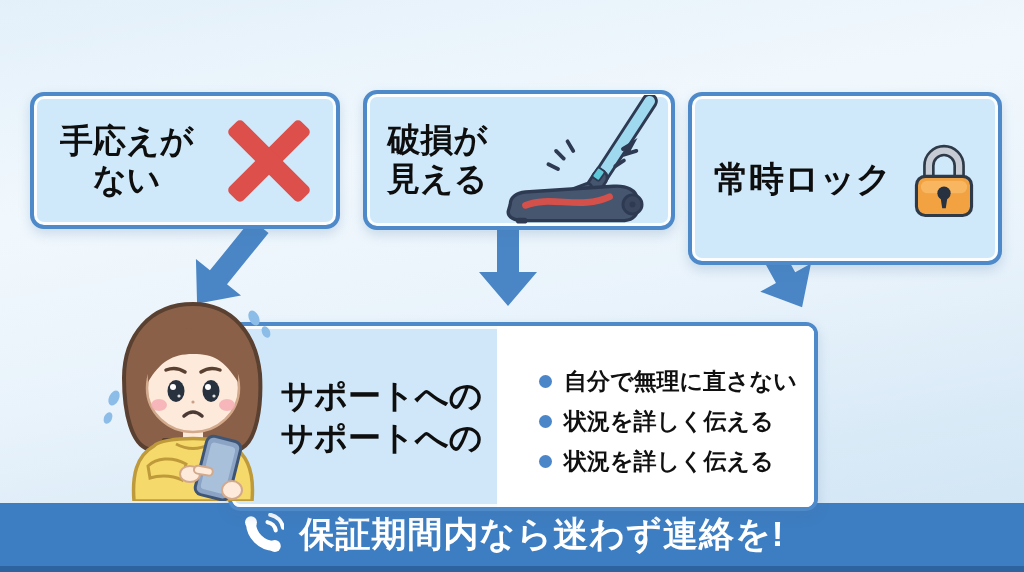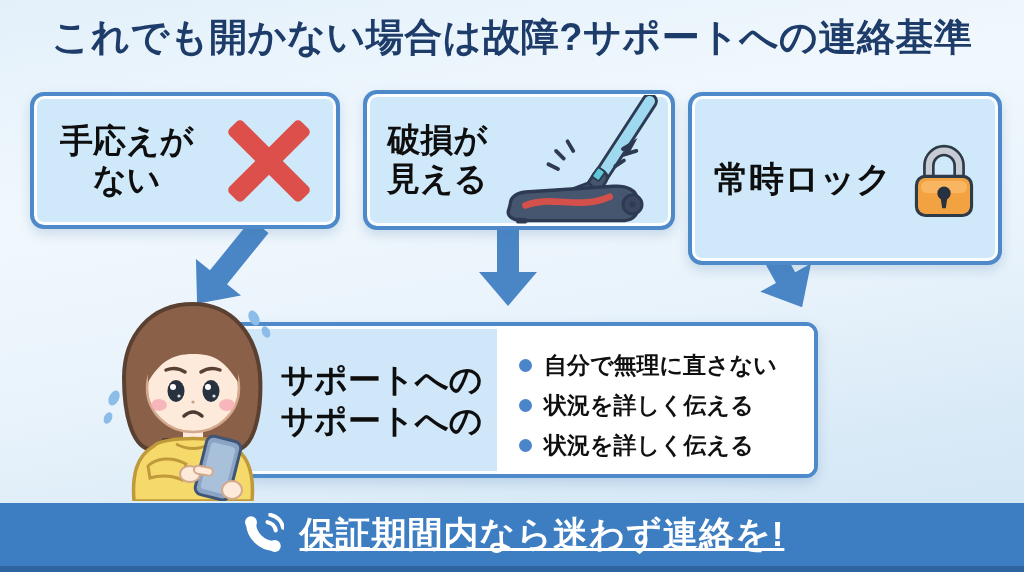--- a/index.html
+++ b/index.html
@@ -28,58 +28,57 @@
     font-size:33px;font-weight:900;color:#0e0e0e;line-height:1.18;
     text-align:center;flex:0 0 auto;
   }
   .card-3 .card-label{font-size:35px;}
   .line:empty{display:none;}
   .card-icon{flex:0 0 auto;display:flex;align-items:center;justify-content:center;}
   
   .arrows{position:absolute;left:0;top:0;z-index:1;}
   
   .main-box{
-    position:absolute;left:228px;top:322px;width:590px;height:156px;z-index:3;
+    position:absolute;left:228px;top:322px;width:590px;height:189px;z-index:3;
     box-sizing:border-box;border:4px solid #4e89ca;border-radius:12px;
     display:flex;overflow:hidden;background:#fff;
     box-shadow:0 5px 12px rgba(70,120,170,.22);
   }
   .main-box::after{
     content:'';position:absolute;inset:0;border:3px solid rgba(255,255,255,.85);
     border-radius:8px;pointer-events:none;
   }
   .reco-zone{
     width:265px;flex:0 0 auto;background:#cfe7f8;
     display:flex;flex-direction:column;align-items:center;justify-content:center;
     padding-left:34px;box-sizing:border-box;
   }
   .reco-text{font-size:33px;font-weight:900;color:#0e0e0e;line-height:1.25;text-align:center;white-space:nowrap;}
   .tips-zone{
     flex:1;background:#ffffff;display:flex;flex-direction:column;justify-content:center;
-    gap:9px;padding:20px 16px 10px 22px;
+    gap:9px;padding:20px 16px 10px 22px;margin-left:20px;
   }
   .tip-row{display:flex;align-items:center;gap:12px;}
   .tip-bullet{width:13px;height:13px;border-radius:50%;background:#4a86c8;flex:0 0 auto;}
   .tip-text{font-size:23px;font-weight:800;color:#101010;white-space:nowrap;}
   
   .girl{position:absolute;left:98px;top:296px;z-index:4;}
   
   .footer{
     position:absolute;left:0;top:503px;width:1024px;height:69px;z-index:2;
     box-sizing:border-box;background:#3d7dc1;border-bottom:6px solid #2d639f;
     display:flex;align-items:center;justify-content:center;gap:16px;
   }
-  .footer-text{font-size:35px;font-weight:900;color:#ffffff;letter-spacing:1px;white-space:nowrap;text-decoration:underline;}
+  .footer-text{font-size:35px;font-weight:900;color:#ffffff;letter-spacing:1px;white-space:nowrap;}
 </style>
 </head>
 <body>
 
 <div class="canvas">
 
-  <div class="title">これでも開かない場合は故障?サポートへの連絡基準</div>
 
   <svg class="arrows" width="1024" height="572" viewBox="0 0 1024 572">
     <g fill="#4a86c6">
       <polygon points="-11,0 11,0 11,66 29,66 0,100 -29,66 -11,66" transform="translate(260,226) rotate(39)"></polygon>
       <polygon points="-11,0 11,0 11,46 29,46 0,80 -29,46 -11,46" transform="translate(508,226)"></polygon>
       <polygon points="-11,0 11,0 11,59 29,59 0,93 -29,59 -11,59" transform="translate(757,226) rotate(-29)"></polygon>
     </g>
   </svg>
 
   <div class="card card-1">

